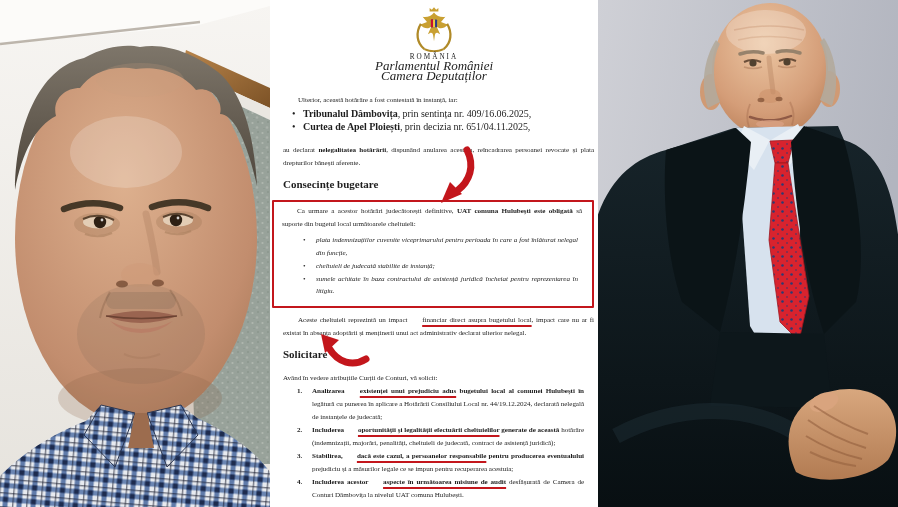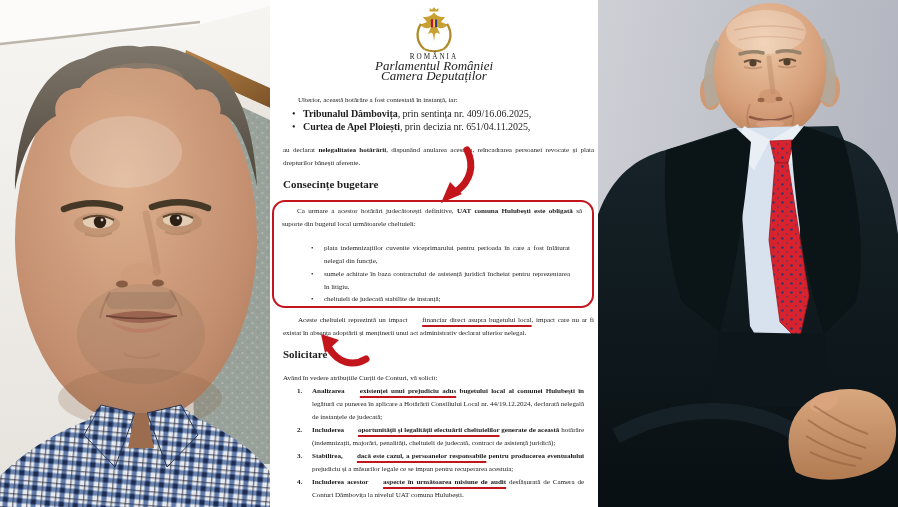--- a/index.html
+++ b/index.html
@@ -23,25 +23,25 @@
   .inst{font-size:13px;font-style:italic;line-height:9.5px;color:#222;}
   .p{position:absolute;left:13px;right:4px;font-size:7.1px;letter-spacing:-0.05px;
      line-height:13px;text-align:justify;margin:0;}
   .indent{text-indent:15px;}
   .h{position:absolute;left:13px;font-size:11px;font-weight:bold;margin:0;}
   .courts{position:absolute;left:13px;right:14px;list-style:none;margin:0;padding:0;
           font-size:10px;letter-spacing:-0.05px;line-height:13px;}
   .courts li{position:relative;padding-left:20px;}
   .courts li::before{content:"\2022";position:absolute;left:9px;}
   .hbox{position:absolute;left:2px;top:200px;width:322px;height:108px;box-sizing:border-box;
-        border:2.5px solid var(--annotation-red);border-radius:13px;padding:3px 10px 0 8px;}
+        border:2.5px solid var(--annotation-red);border-radius:1px;padding:3px 10px 0 8px;}
   .box-lead{font-size:7.1px;letter-spacing:-0.05px;line-height:12.7px;text-align:justify;
             text-indent:15px;margin:0;}
-  .box-bullets{list-style:none;margin:12px;padding:0;font-size:7.1px;letter-spacing:-0.05px;
-               line-height:12.7px;text-align:justify;}
+  .box-bullets{list-style:none;margin:4px;padding:0;font-size:7.1px;letter-spacing:-0.05px;
+               line-height:12.7px;text-align:justify;font-style:italic;}
   .box-bullets li{position:relative;padding-left:30px;}
   .box-bullets li::before{content:"\2022";position:absolute;left:17px;}
   .reqs{position:absolute;top:385px;left:13px;right:14px;}
   .req{position:relative;padding-left:29px;font-size:7.1px;letter-spacing:-0.05px;
        line-height:13px;text-align:justify;}
   .req .num{position:absolute;left:14px;top:0;font-weight:bold;}
   .ru{text-decoration-line:underline;text-decoration-color:var(--annotation-red);
       text-decoration-thickness:1.5px;text-underline-offset:2.5px;padding-left:12px;}
   .arrow{position:absolute;overflow:visible;}
   b{font-weight:bold;}
@@ -161,22 +161,22 @@
 
     <svg class="arrow" style="left:162px;top:146px;width:44px;height:58px" viewBox="0 0 44 58">
       <path d="M35,4 C 43,20 38,35 25,45" stroke="var(--annotation-red)" stroke-width="7" fill="none" stroke-linecap="round"></path>
       <polygon points="9,57 30,48 18,36" fill="var(--annotation-red)"></polygon>
     </svg>
 
     <div class="hbox">
       <p class="box-lead"><span>Ca urmare a acestor hotărâri judecătorești definitive, </span><b>UAT comuna Hulubești este obligată</b><span> să suporte din bugetul local următoarele cheltuieli:</span></p>
       <ul class="box-bullets">
         <li>plata indemnizațiilor cuvenite viceprimarului pentru perioada în care a fost înlăturat nelegal din funcție,</li>
+        <li>cheltuieli de judecată stabilite de instanță;</li>
         <li>sumele achitate în baza contractului de asistență juridică încheiat pentru reprezentarea în litigiu.</li>
-        <li>cheltuieli de judecată stabilite de instanță;</li>
       </ul>
     </div>
 
     <p class="p indent" style="top:314px"><span>Aceste cheltuieli reprezintă un impact </span><span class="ru">financiar direct asupra bugetului local</span><span>, impact care nu ar fi existat în absența adoptării și menținerii unui act administrativ declarat ulterior nelegal.</span></p>
 
     <h3 class="h" style="top:348px">Solicitare</h3>
 
     <svg class="arrow" style="left:46px;top:331px;width:54px;height:36px" viewBox="0 0 54 36">
       <path d="M50,28 C 37,36 22,32 13,17" stroke="var(--annotation-red)" stroke-width="7" fill="none" stroke-linecap="round"></path>
       <polygon points="5,3 23,9 9,22" fill="var(--annotation-red)"></polygon>

